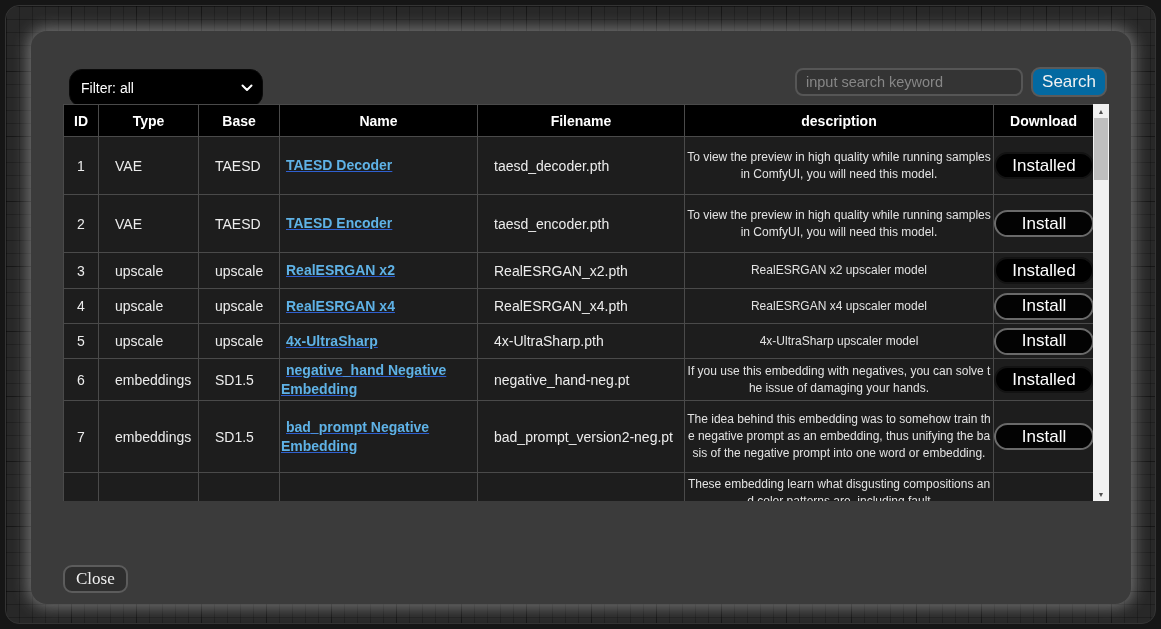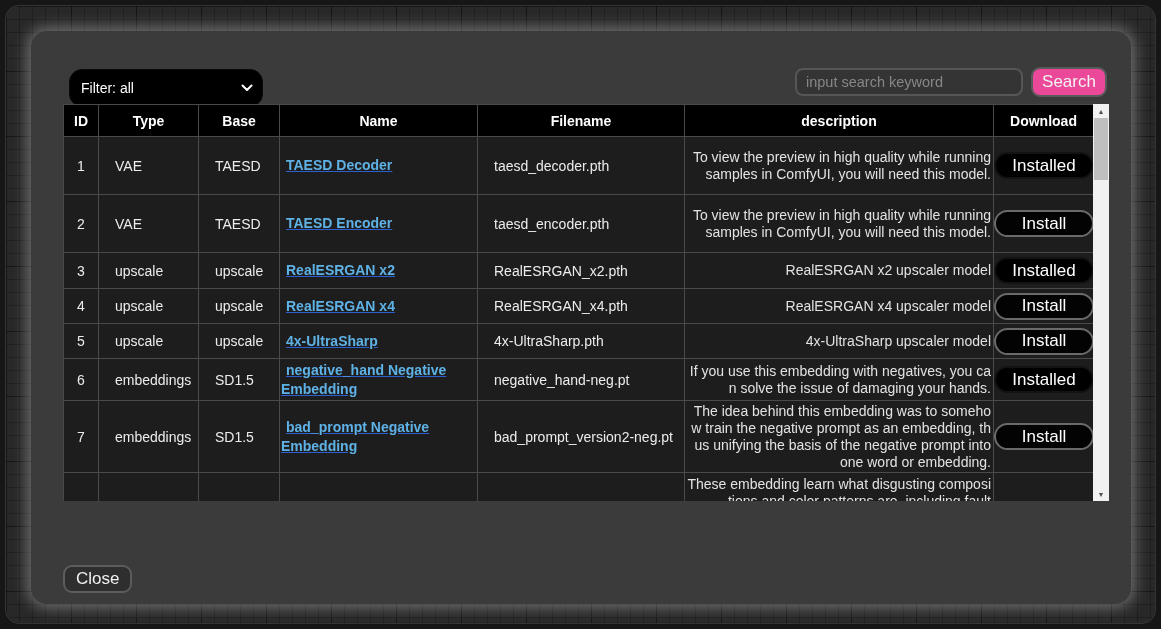--- a/index.html
+++ b/index.html
@@ -26,21 +26,21 @@
   .filter-wrap select { width: 100%; height: 100%; appearance: none; -webkit-appearance: none;
     background: #000; color: #fff; border: 1px solid #0a0a0a; border-radius: 13px;
     padding: 0 26px 0 11px; font-size: 14px; font-family: "Liberation Sans", sans-serif; }
   .filter-wrap .chev { position: absolute; right: 10px; top: 9px; pointer-events: none; }
 
   .search-input { position: absolute; left: 764px; top: 37px; width: 228px; height: 28px;
     background: #343434; border: 2px solid #565656; border-radius: 8px; color: #ddd;
     font-size: 14.5px; padding: 0 9px; font-family: "Liberation Sans", sans-serif; }
   .search-input::placeholder { color: #878787; }
   .search-btn { position: absolute; left: 1000px; top: 36px; width: 76px; height: 30px;
-    background: #ec4899; color: #f2f2f2; border: 2px solid #5a5a5a; border-radius: 9px;
+    background: #0369a1; color: #f2f2f2; border: 2px solid #5a5a5a; border-radius: 9px;
     font-size: 17px; font-family: "Liberation Sans", sans-serif; cursor: pointer; }
 
   
   .grid-wrap { position: absolute; left: 32px; top: 73px; width: 1046px; height: 397px;
     overflow: hidden; }
   table { border-collapse: collapse; table-layout: fixed; width: 1030px; }
   th, td { border: 1px solid #4a4a4a; color: #ececec; font-size: 14px; overflow: hidden; }
   thead th { background: #000; color: #fff; font-weight: bold; height: 32px;
     text-align: center; padding: 1px 2px; }
   tbody td { background: #1d1d1d; vertical-align: middle; }
@@ -50,41 +50,41 @@
   tbody tr:nth-child(4) { height: 35px; }
   tbody tr:nth-child(5) { height: 35px; }
   tbody tr:nth-child(6) { height: 42px; }
   tbody tr:nth-child(7) { height: 72px; }
   tbody tr:nth-child(8) { height: 41px; }
   .c-id   { text-align: center; }
   .c-type, .c-base, .c-file { text-align: left; padding-left: 16px; }
   .c-name { text-align: left; padding-left: 1px; text-indent: 5px; line-height: 19px; }
   .c-name a { color: #5fb2e6; font-weight: bold; text-decoration: underline;
     text-decoration-color: #2e5fd0; cursor: pointer; }
-  .c-desc { text-align: right; padding: 1px 2px; font-size: 14px; line-height: 17px;
+  .c-desc { text-align: center; padding: 1px 2px; font-size: 12px; line-height: 17px;
     word-break: break-all; color: #e2e2e2; }
   .c-dl   { text-align: center; }
   .pill { width: 100px; height: 27px; border-radius: 13.5px; font-size: 17px;
     color: #fff; font-family: "Liberation Sans", sans-serif; cursor: pointer; }
   .btn-install   { background: #030303; border: 2px solid #6a6a6a; }
   .btn-installed { background: #000000; border: 2px solid #131313; }
 
   
   .scrollbar { position: absolute; right: 0; top: 0; width: 16px; height: 397px;
     background: #f1f1f1; }
   .sb-btn { position: absolute; left: 0; width: 16px; height: 14px; display: flex;
     align-items: center; justify-content: center; font-size: 7px; color: #505050;
     background: #f1f1f1; cursor: pointer; }
   .sb-btn.up { top: 0; } .sb-btn.down { bottom: 0; }
   .sb-thumb { position: absolute; left: 1px; top: 14px; width: 14px; height: 62px;
     background: #bfbfbf; cursor: pointer; }
 
   .close-btn { position: absolute; left: 32px; top: 534px; height: 28px; padding: 0 11px;
     background: #2e2e2e; color: #f0f0f0; border: 2px solid #5c5c5c; border-radius: 9px;
-    font-size: 17px; font-family: Liberation Sans, sans-serif; cursor: pointer; }
+    font-size: 17px; font-family: Liberation Serif, serif; cursor: pointer; }
 </style>
 </head>
 <body>
 
 <div class="canvas">
   <div class="modal">
 
     <div class="filter-wrap">
       <select>
         <option>Filter: all</option>

